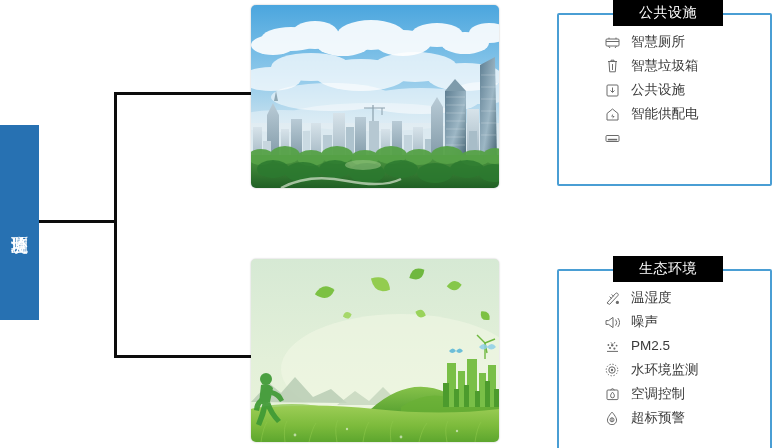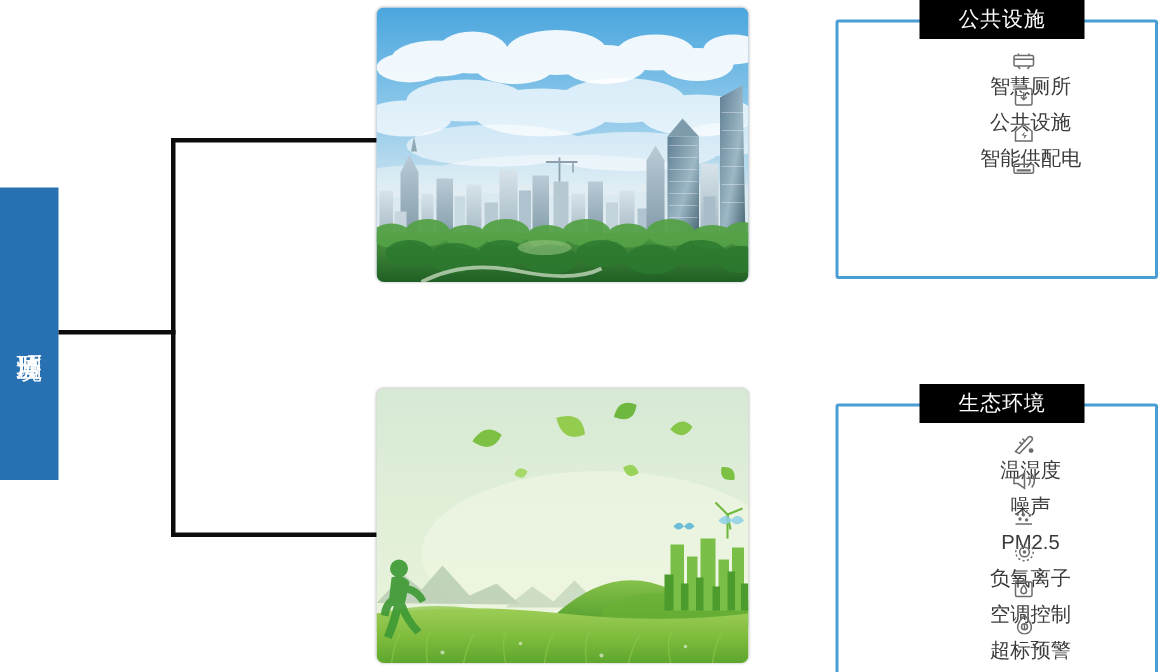--- a/index.html
+++ b/index.html
@@ -47,21 +47,21 @@
     position:absolute;top:0;left:56px;width:110px;height:26px;
     background:#000000;color:#fff;font-size:14px;
     display:flex;align-items:center;justify-content:center;
     letter-spacing:.5px;z-index:3;
   }
   .panel-list{
     position:absolute;left:0;top:13px;right:0;bottom:0;
     padding:17px 0 0 45px;box-sizing:border-box;
   }
   .feat-row{
-    display:flex;align-items:center;height:24px;margin-bottom:0px;flex-direction:column;
+    display:flex;align-items:center;height:24px;margin-bottom:0px;
   }
   .feat-icon{
     width:20px;height:16px;flex:0 0 20px;margin-right:9px;
     display:flex;align-items:center;justify-content:center;color:#6b6b6b;
   }
   .feat-icon svg{display:block;}
   .feat-label{
     font-size:13.5px;color:#3a3a3a;line-height:16px;white-space:nowrap;
   }
 
@@ -341,20 +341,31 @@
         <span class="feat-icon">
           <svg width="15" height="13" viewBox="0 0 15 13" fill="none" stroke="#6b6b6b" stroke-width="1">
             <rect x="1" y="3" width="13" height="7" rx="1"></rect>
             <path d="M1 5.5 h13 M4 3 V1.6 M11 3 V1.6"></path>
             <path d="M3.5 10 l1.5 2 M11.5 10 l-1.5 2"></path>
           </svg>
         </span>
         <span class="feat-label">智慧厕所</span>
       </div>
 
+      <div class="feat-row">
+        <span class="feat-icon">
+          <svg width="11" height="14" viewBox="0 0 11 14" fill="none" stroke="#6b6b6b" stroke-width="1">
+            <path d="M1 2.5 h9"></path>
+            <path d="M4 2.5 V1.2 h3 V2.5"></path>
+            <path d="M2 2.5 l.7 10.3 h5.6 L9 2.5"></path>
+            <path d="M5.5 5 v6"></path>
+          </svg>
+        </span>
+        <span class="feat-label">智慧垃圾箱</span>
+      </div>
 
       <div class="feat-row">
         <span class="feat-icon">
           <svg width="13" height="13" viewBox="0 0 13 13" fill="none" stroke="#6b6b6b" stroke-width="1">
             <rect x="1" y="1" width="11" height="11" rx="1"></rect>
             <path d="M6.5 3.5 v4.5 M4.5 6.5 l2 2 2 -2"></path>
           </svg>
         </span>
         <span class="feat-label">公共设施</span>
       </div>
@@ -426,21 +437,21 @@
       <div class="feat-row">
         <span class="feat-icon">
           <svg width="14" height="14" viewBox="0 0 14 14" fill="none" stroke="#6b6b6b" stroke-width="1">
             <circle cx="7" cy="7" r="3.2"></circle>
             <circle cx="7" cy="7" r="1.2" fill="#6b6b6b" stroke="none"></circle>
             <g stroke-dasharray="1.4 1.6">
                 <circle cx="7" cy="7" r="5.8"></circle>
               </g>
           </svg>
         </span>
-        <span class="feat-label">负氧离子</span>
+        <span class="feat-label">水环境监测</span>
       </div>
 
       <div class="feat-row">
         <span class="feat-icon">
           <svg width="13" height="13" viewBox="0 0 13 13" fill="none" stroke="#6b6b6b" stroke-width="1">
             <rect x="1" y="2" width="11" height="9.6" rx="1"></rect>
             <path d="M6.5 4.2 C5.2 5.6 4.6 6.8 4.6 7.9 a1.9 1.9 0 0 0 3.8 0 C8.4 6.8 7.8 5.6 6.5 4.2 Z"></path>
             <path d="M4.4 2 L6.5 .6 L8.6 2"></path>
           </svg>
         </span>

